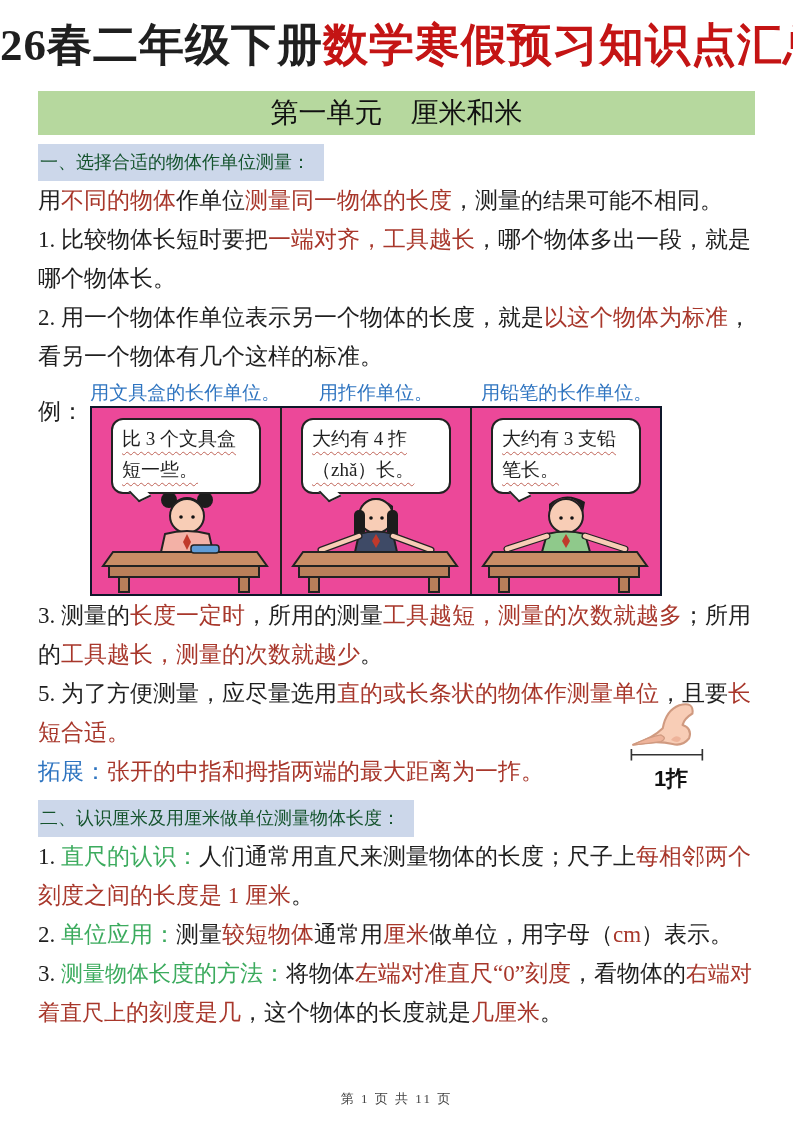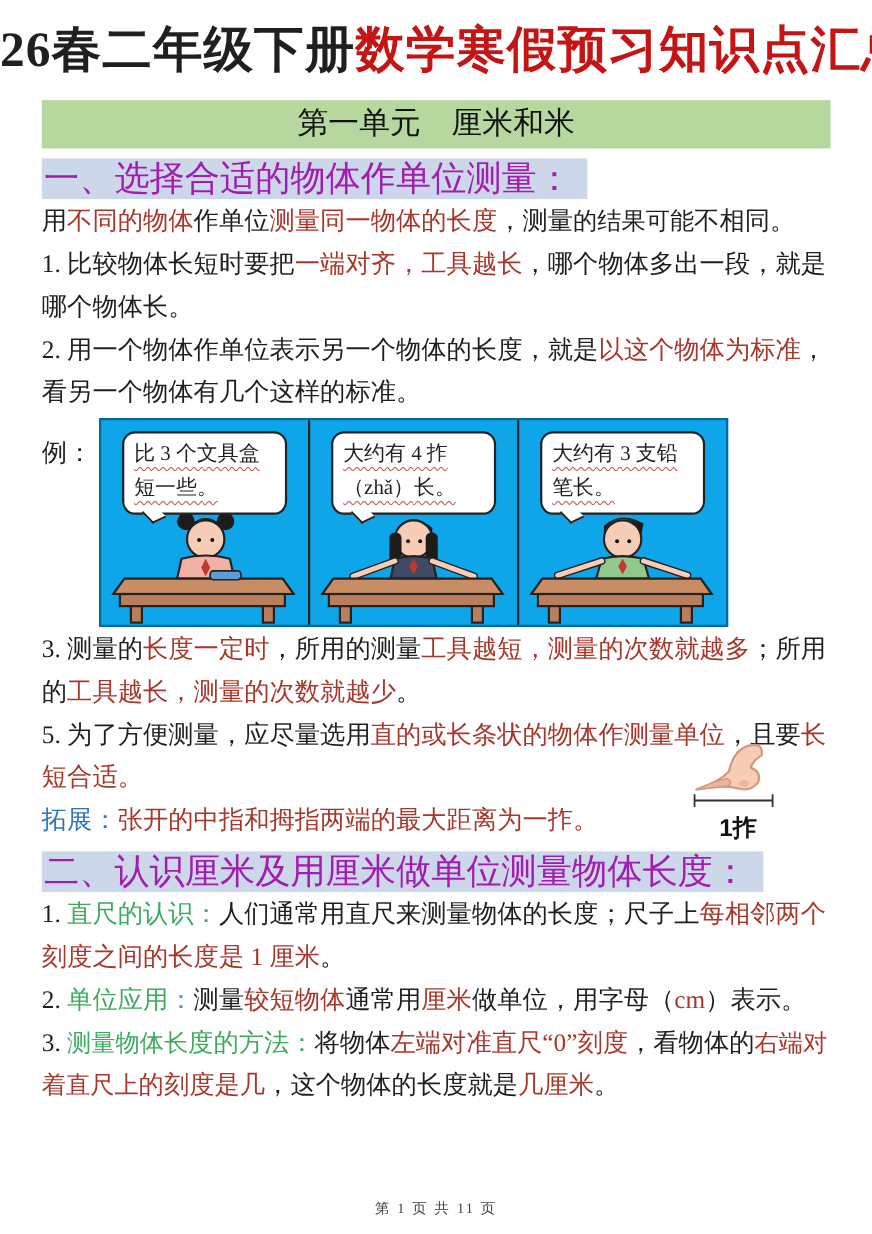--- a/index.html
+++ b/index.html
@@ -20,36 +20,36 @@
     padding-top:16px; line-height:58px; white-space:nowrap;
   }
   .title .t-red{color:var(--title-red);}
   
   .banner{
     margin:17px 38px 0 38px; background:var(--banner); height:44px;
     text-align:center; font-size:28px; line-height:44px; color:#111;
   }
   
   .sec-heading{
-    display:inline-block; background:var(--hl); font-size:32px;
-    line-height:34px; padding:1px 14px 2px 2px; margin-top:9px; color:#a21caf;
+    display:inline-block; background:var(--hl); font-size:18px;
+    line-height:34px; padding:1px 14px 2px 2px; margin-top:9px; color:#14532d;
   }
   
   p.body{font-size:23px; line-height:39px; color:var(--ink); text-align:left;}
   p.body .red{color:var(--red);}
   p.body .green{color:var(--green);}
   p.body .blue{color:var(--blue);}
   p.body .bold{font-family:"Liberation Sans","DejaVu Sans",sans-serif;font-weight:400;font-size:22px;}
   
   .example{display:flex; margin-top:4px;}
   .ex-label{font-size:23px; padding-top:16px; width:52px; flex:none;}
   .ex-body{width:572px;}
   .captions{display:flex; width:572px;}
   .caption{flex:1; text-align:center; font-size:19px; line-height:26px; color:var(--blue);}
-  .panels{display:flex; width:572px; height:190px; border:2px solid #0369a1; background:#0ea5e9;}
+  .panels{display:flex; width:572px; height:190px; border:2px solid #0f172a; background:#ec4899;}
   .panel{flex:1; position:relative;}
   .panel + .panel{border-left:2px solid #222;}
   .bubble{
     position:relative; margin:10px auto 0 auto; width:max-content; max-width:150px;
     background:#fff; border:2px solid #222; border-radius:12px;
     padding:3px 9px 7px 9px; font-size:19px; line-height:31px; z-index:2;
   }
   .bubble span{
     text-decoration:underline wavy #c06458; text-decoration-thickness:1.4px;
     text-underline-offset:6px;
@@ -82,20 +82,25 @@
   <div class="content">
     <div class="sec-heading">一、选择合适的物体作单位测量：</div>
 
     <p class="body"><span>用</span><span class="red">不同的物体</span><span>作单位</span><span class="red">测量同一物体的长度</span><span>，测量</span><span class="bold">的结果可能</span><span>不相同。</span></p>
     <p class="body"><span>1. 比较物体长短时要把</span><span class="red">一端对齐，工具越长</span><span>，哪个物体多出一段，就是哪个物体长。</span></p>
     <p class="body"><span>2. 用一个物体作单位表示另一个物体的长度，就是</span><span class="red">以这个物体为标准</span><span>，看另一个物体有几个这样的标准。</span></p>
 
     <div class="example">
       <span class="ex-label">例：</span>
       <div class="ex-body">
+        <div class="captions">
+          <div class="caption">用文具盒的长作单位。</div>
+          <div class="caption">用拃作单位。</div>
+          <div class="caption">用铅笔的长作单位。</div>
+        </div>
         <div class="panels">
 
           <div class="panel">
             <div class="bubble"><span>比 3 个文具盒短一些。</span></div>
             <svg class="fig" viewBox="0 0 186 108" preserveAspectRatio="xMidYMax meet">
               <circle cx="76" cy="14" r="8" fill="#1c1c1c"></circle>
               <circle cx="112" cy="14" r="8" fill="#1c1c1c"></circle>
               <circle cx="94" cy="30" r="17" fill="var(--skin)" stroke="#222" stroke-width="2"></circle>
               <path d="M77,28 A17,17 0 0 1 111,28 L108,18 Q94,8 80,18 Z" fill="#1c1c1c"></path>
               <circle cx="88" cy="31" r="1.8" fill="#111"></circle>

